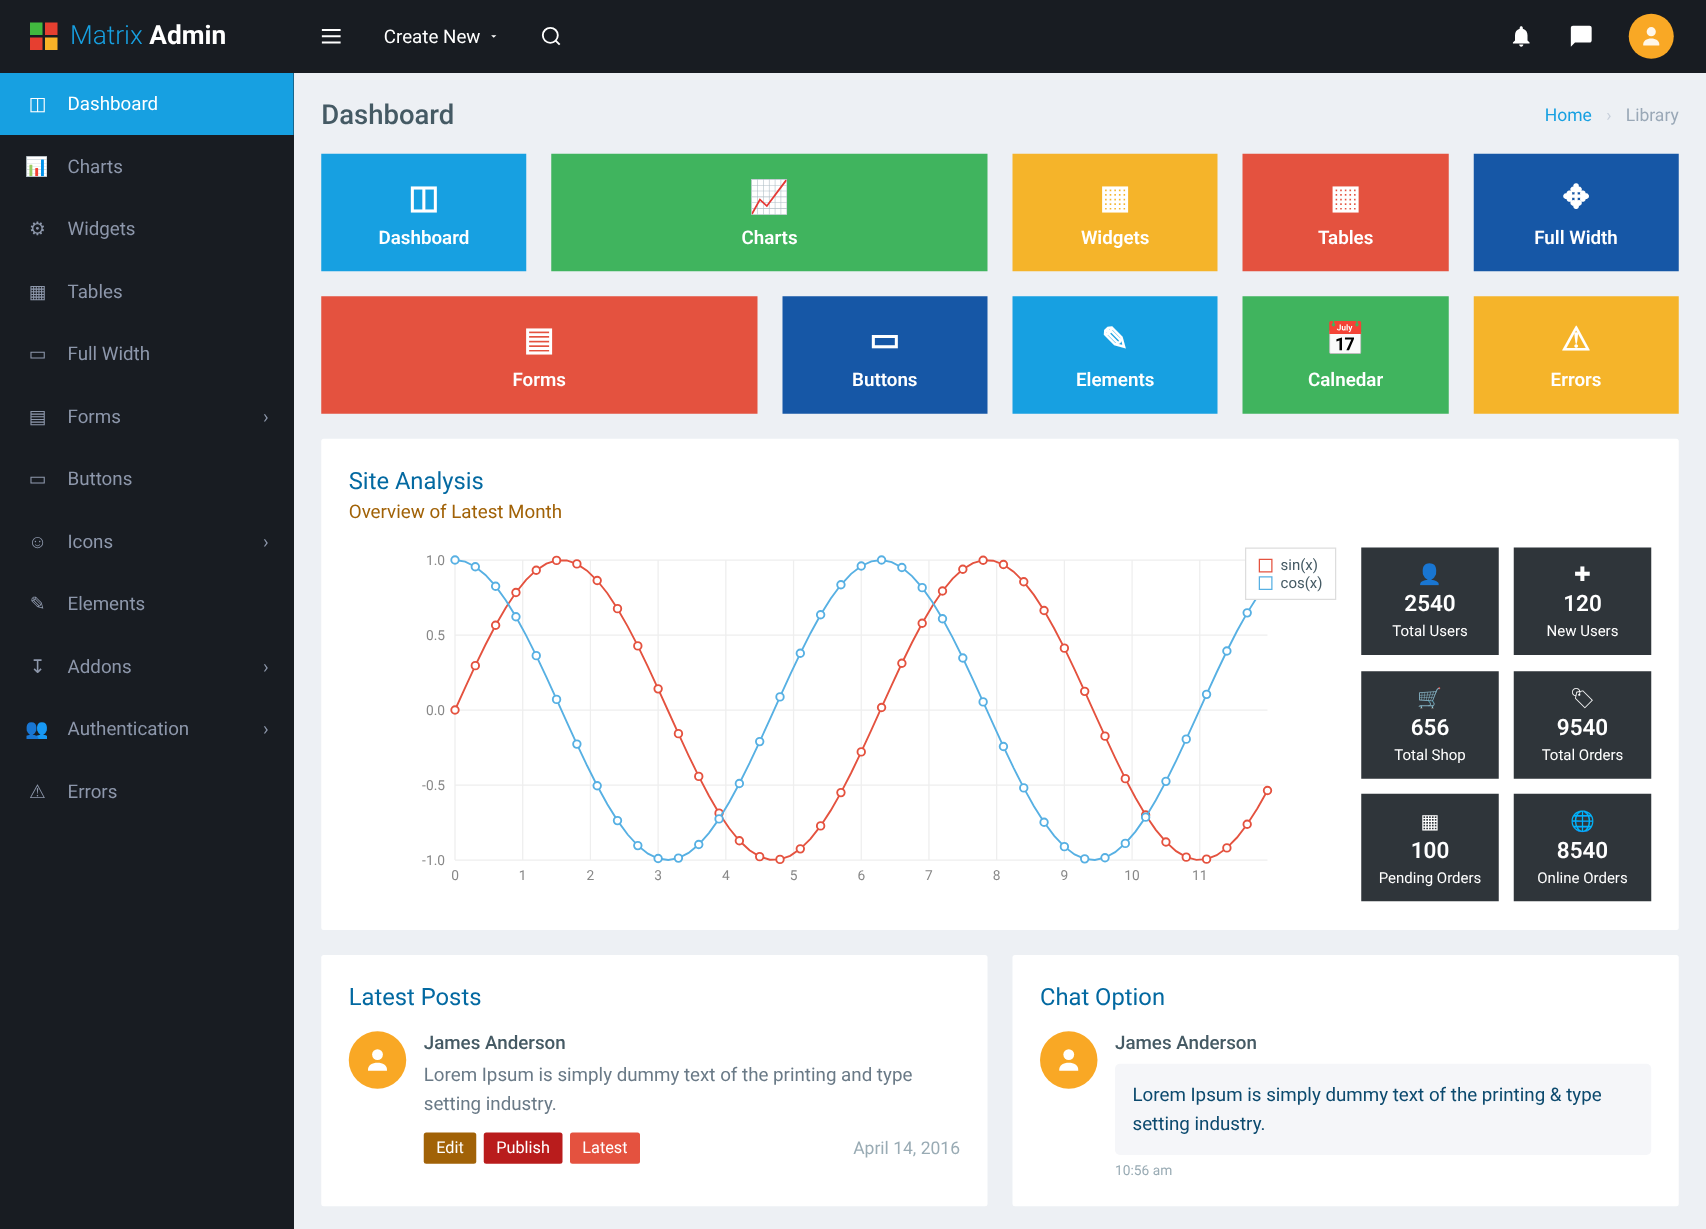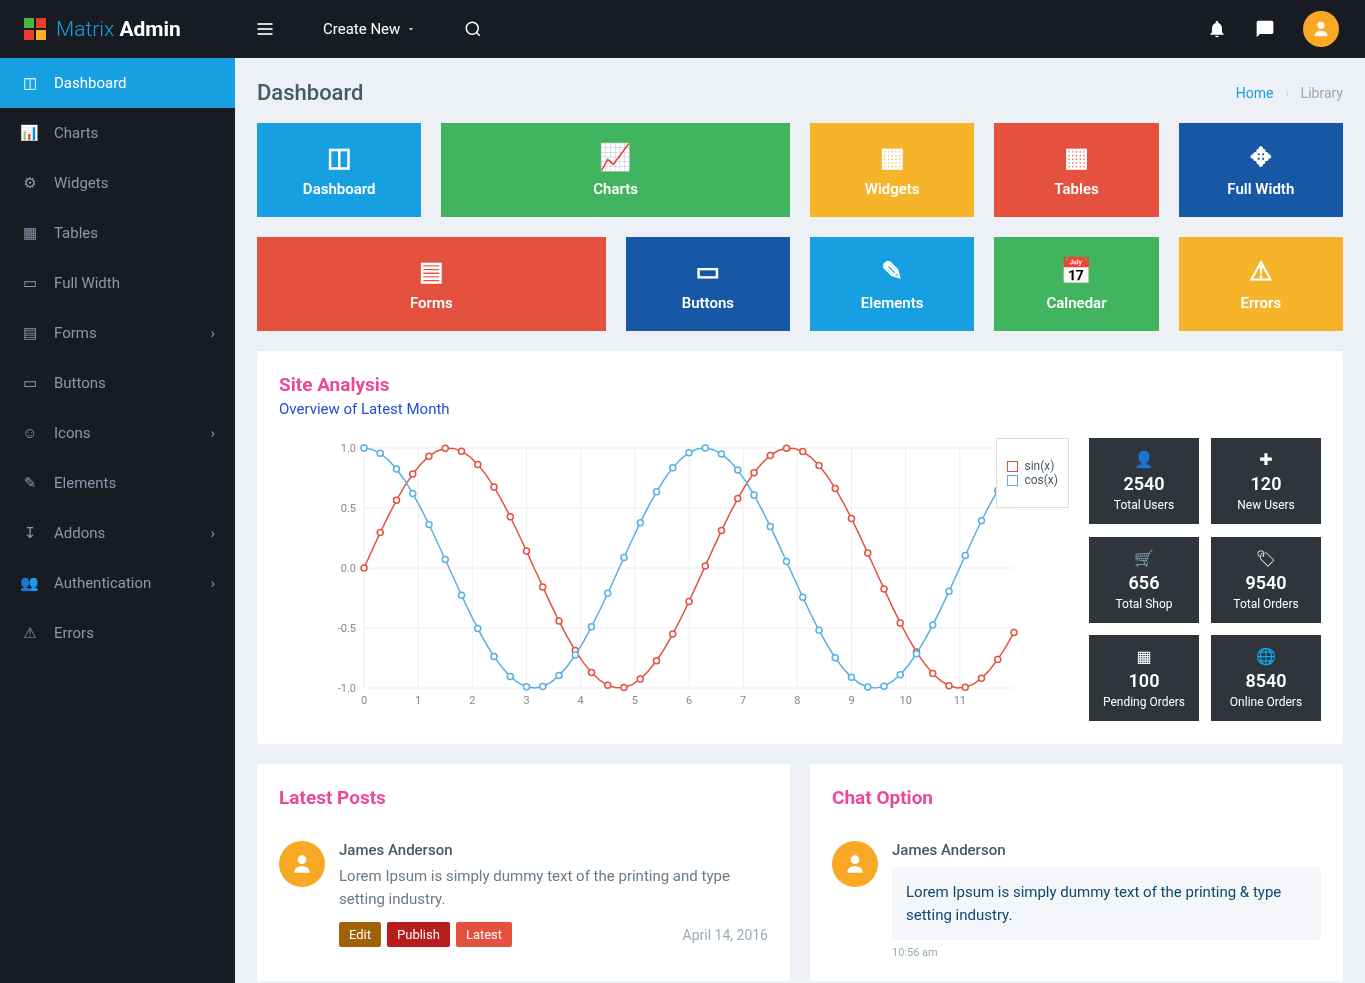--- a/index.html
+++ b/index.html
@@ -4,63 +4,63 @@
 <style>
 *{box-sizing:border-box;margin:0;padding:0;font-family:-apple-system,BlinkMacSystemFont,"Segoe UI",Roboto,sans-serif}
 body{background:#edf0f4;color:#455a64}
 .topbar{position:fixed;top:0;left:0;right:0;height:58px;background:#181c22;display:flex;align-items:center;z-index:100}
 .logo-box{width:235px;display:flex;align-items:center;padding-left:24px}
 .logo-grid{display:grid;grid-template-columns:10px 10px;grid-template-rows:10px 10px;gap:2px;margin-right:10px}
 .lg1{background:#41b93f}.lg2{background:#e63f30}.lg3{background:#e63f30}.lg4{background:#f9b227}
 .logo-text{color:#fff;font-size:21px;font-weight:300}
 .logo-text b{font-weight:700}
 .logo-accent{color:#17a0e1}
-.topbar-left{display:flex;align-items:center;gap:48px;padding-left:20px}
+.topbar-left{display:flex;align-items:center;gap:32px;padding-left:20px}
 .menu-icon,.search-icon,.bell-icon,.msg-icon{color:#fff;cursor:pointer;display:flex;align-items:center}
 .create-new{color:#fff;font-size:15px;cursor:pointer;display:flex;align-items:center;gap:6px}
 .topbar-right{margin-left:auto;display:flex;align-items:center;gap:28px;padding-right:26px}
 .avatar{width:36px;height:36px;border-radius:50%;background:#f9a825;display:flex;align-items:center;justify-content:center}
 .sidebar{position:fixed;top:58px;left:0;bottom:0;width:235px;background:#181c22;overflow-y:auto}
 .side-item{display:flex;align-items:center;padding:16px 20px;color:#8d97ab;font-size:15px;cursor:pointer;gap:14px}
 .side-item.active{background:#17a0e1;color:#fff}
 .side-item .chev{margin-left:auto}
 .side-icon{width:20px;display:flex;justify-content:center}
 .main{margin-left:235px;margin-top:58px;padding:22px}
 .page-head{display:flex;align-items:center;margin-bottom:18px}
 .page-title{font-size:22px;color:#455a64;font-weight:500}
 .breadcrumb{margin-left:auto;font-size:14px;color:#9aa8b7}
 .breadcrumb a{color:#17a0e1;text-decoration:none}
 .tiles{display:grid;grid-template-columns:repeat(5,1fr);gap:20px;margin-bottom:20px}
 .tile{height:94px;color:#fff;display:flex;flex-direction:column;align-items:center;justify-content:center;gap:8px;cursor:pointer;font-size:15px;font-weight:600}
 .tile .ticon{font-size:26px}
 .t-blue{background:#17a0e1}.t-green{background:#40b45e}.t-yellow{background:#f5b42a}.t-red{background:#e4523f}.t-dblue{background:#1657a6}
 .panel{background:#fff;padding:22px;border-radius:2px;margin-bottom:20px}
-.panel-title{font-size:19px;color:#ec4899;font-weight:700;margin-bottom:4px}
-.panel-sub{font-size:15px;color:#1d4ed8}
+.panel-title{font-size:19px;color:#0369a1;font-weight:400;margin-bottom:4px}
+.panel-sub{font-size:15px;color:#a16207}
 .analysis-body{display:flex;gap:20px;margin-top:20px}
 .chart-area{flex:1;position:relative}
 .chart-svg{width:100%;height:280px}
 .stats-grid{display:grid;grid-template-columns:110px 110px;gap:12px}
 .stat{background:#2f353a;color:#fff;height:86px;display:flex;flex-direction:column;align-items:center;justify-content:center;gap:4px}
 .stat-icon{font-size:16px}
 .stat-val{font-size:18px;font-weight:600}
 .stat-lbl{font-size:12px}
 .bottom-row{display:grid;grid-template-columns:1fr 1fr;gap:20px}
-.post{display:flex;gap:14px;margin-top:32px}
+.post{display:flex;gap:14px;margin-top:16px}
 .post-avatar{width:46px;height:46px;border-radius:50%;background:#f9a825;display:flex;align-items:center;justify-content:center;flex-shrink:0}
 .post-body{flex:1}
 .post-name{font-weight:500;color:#455a64;margin-bottom:6px;font-size:15px}
 .post-text{color:#6a7a87;font-size:15px;line-height:1.5;margin-bottom:12px}
 .post-actions{display:flex;gap:6px;align-items:center}
 .btn-sm{padding:5px 10px;color:#fff;font-size:13px;border:none;cursor:pointer;border-radius:2px}
 .btn-blue{background:#a16207}.btn-green{background:#b91c1c}.btn-red{background:#e4523f}
 .post-date{margin-left:auto;color:#99abb4;font-size:14px}
 .chat-bubble{background:#f5f6f9;padding:14px;border-radius:4px;margin-top:8px;color:#0c4a6e;font-size:15px;line-height:1.5}
 .chat-time{font-size:11px;color:#99abb4;margin-top:6px}
-.legend{position:absolute;top:0;right:0;background:#fff;border:1px solid #ddd;padding:20px 10px;font-size:12px}
+.legend{position:absolute;top:0;right:0;background:#fff;border:1px solid #ddd;padding:6px 10px;font-size:12px}
 .legend-row{display:flex;align-items:center;gap:6px}
 .legend-box{width:11px;height:11px;border:1px solid}
 </style>
 </head>
 <body>
 
 <div class="topbar">
   <div class="logo-box">
     <div class="logo-grid">
       <div class="lg1"></div>

